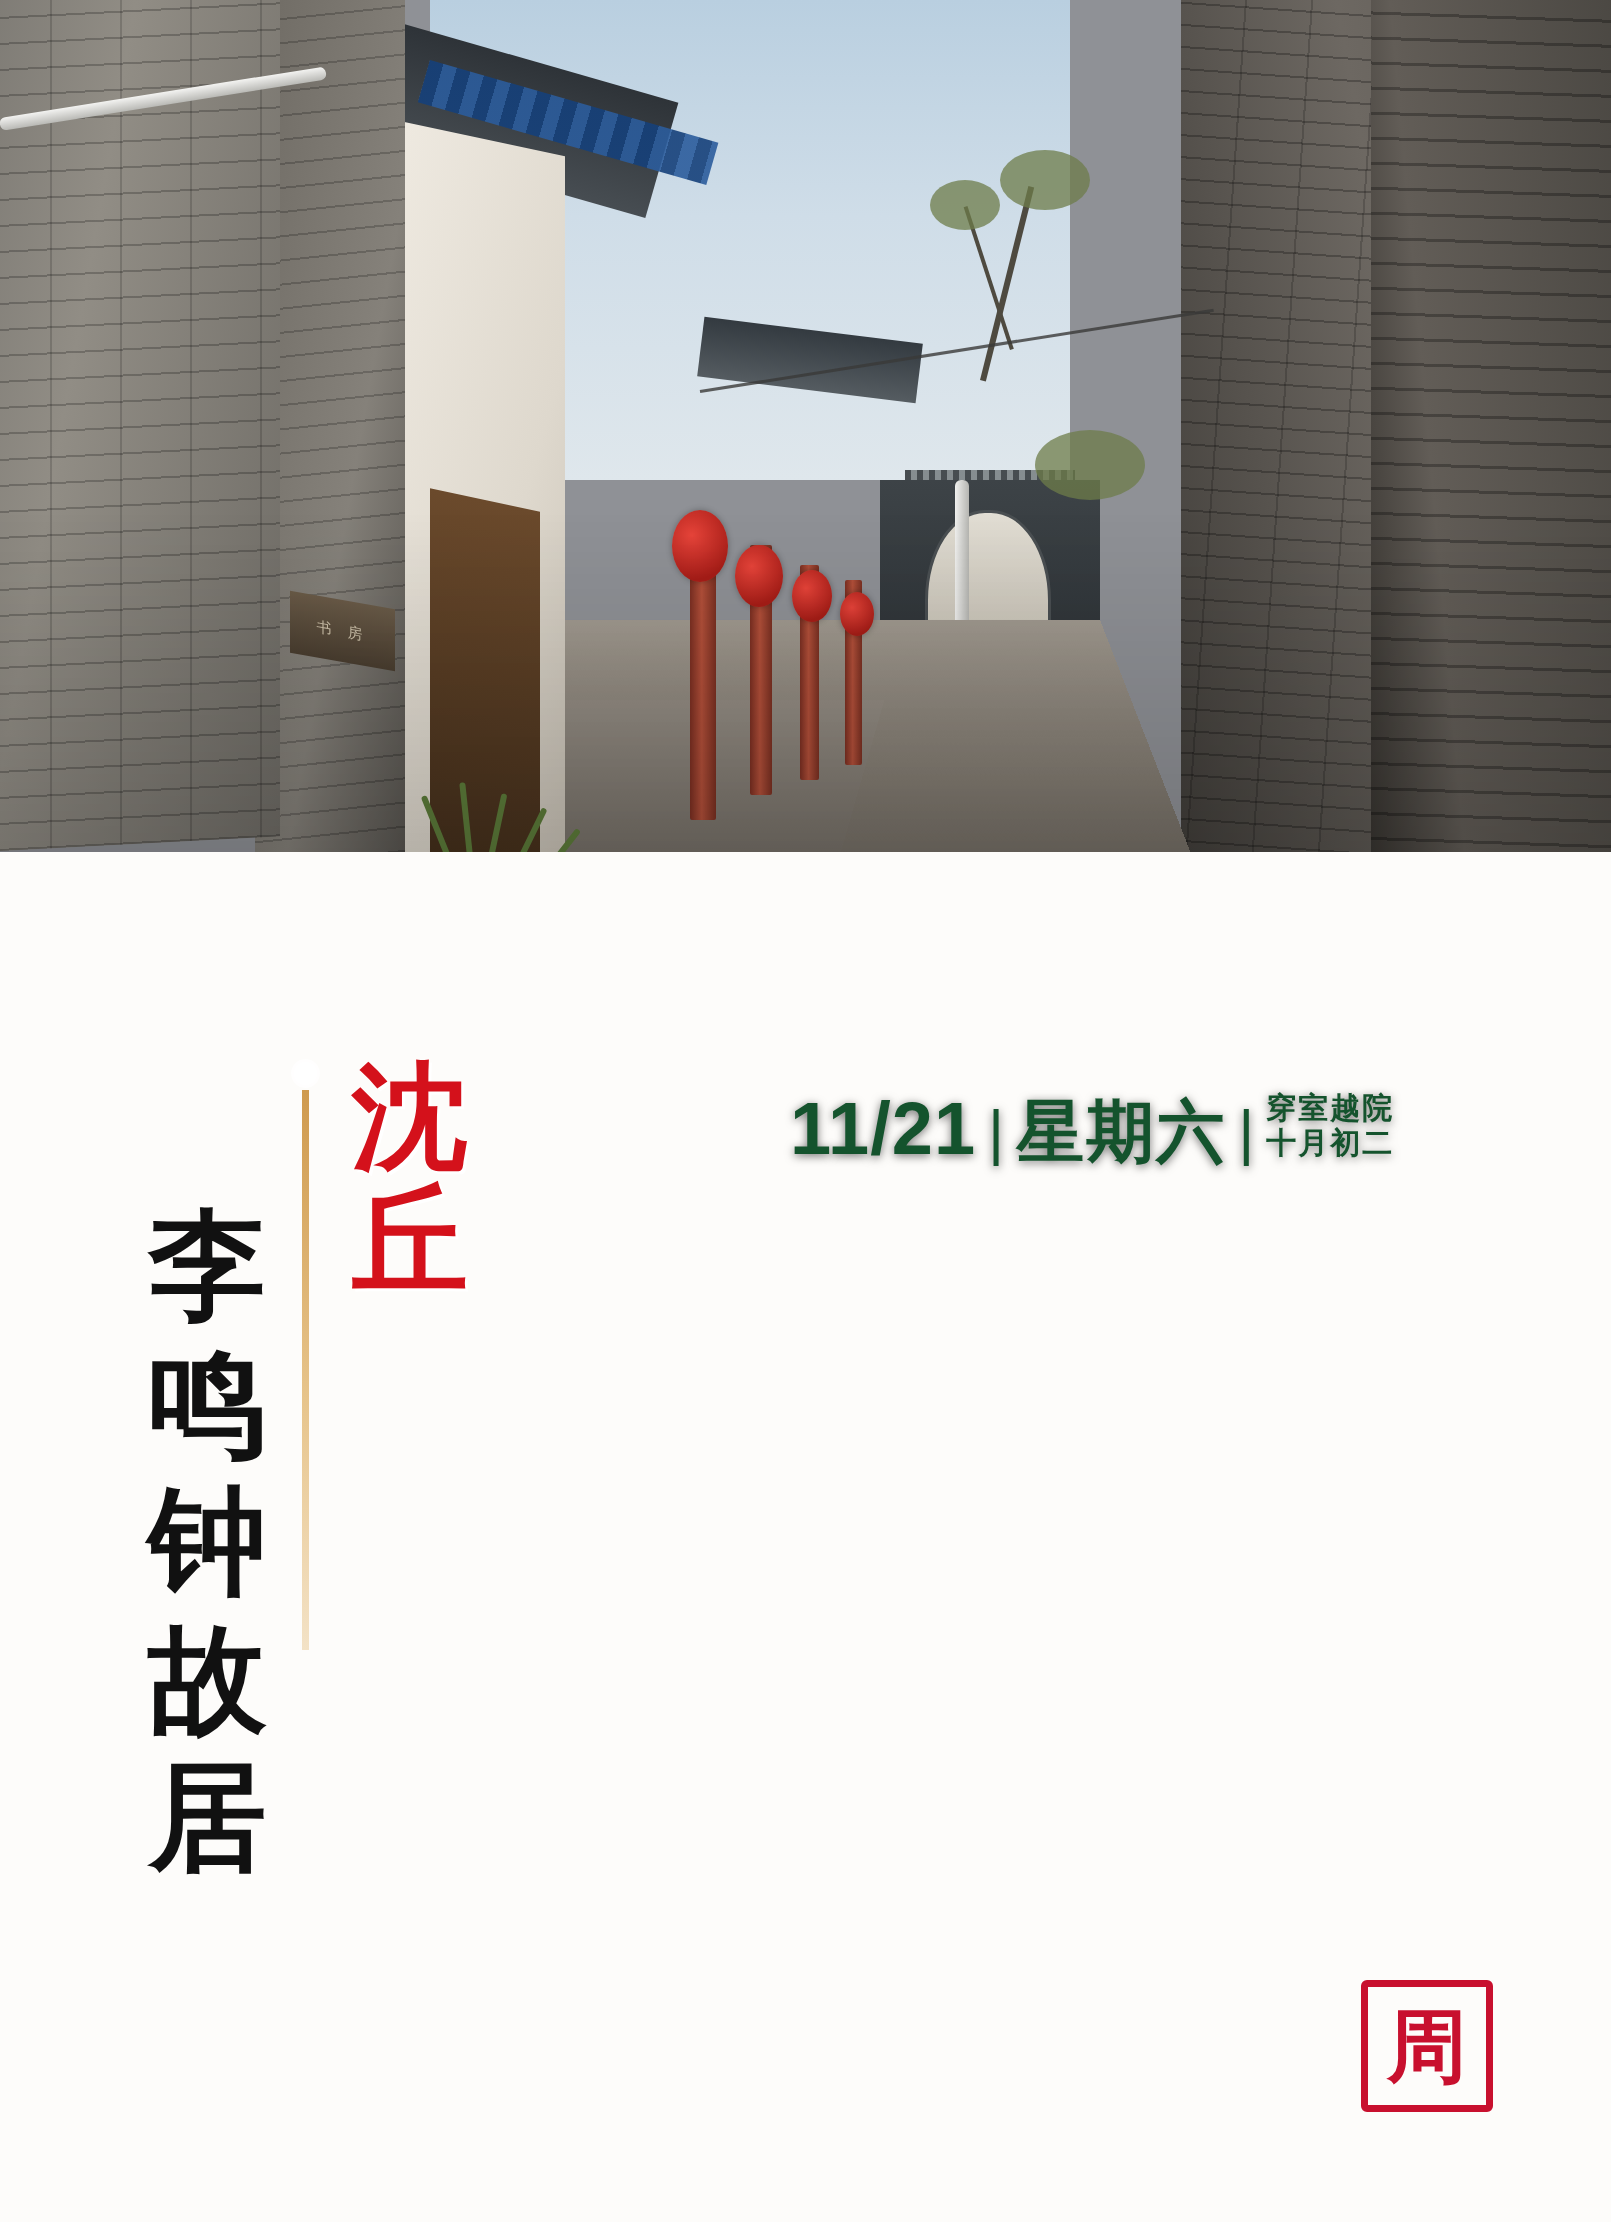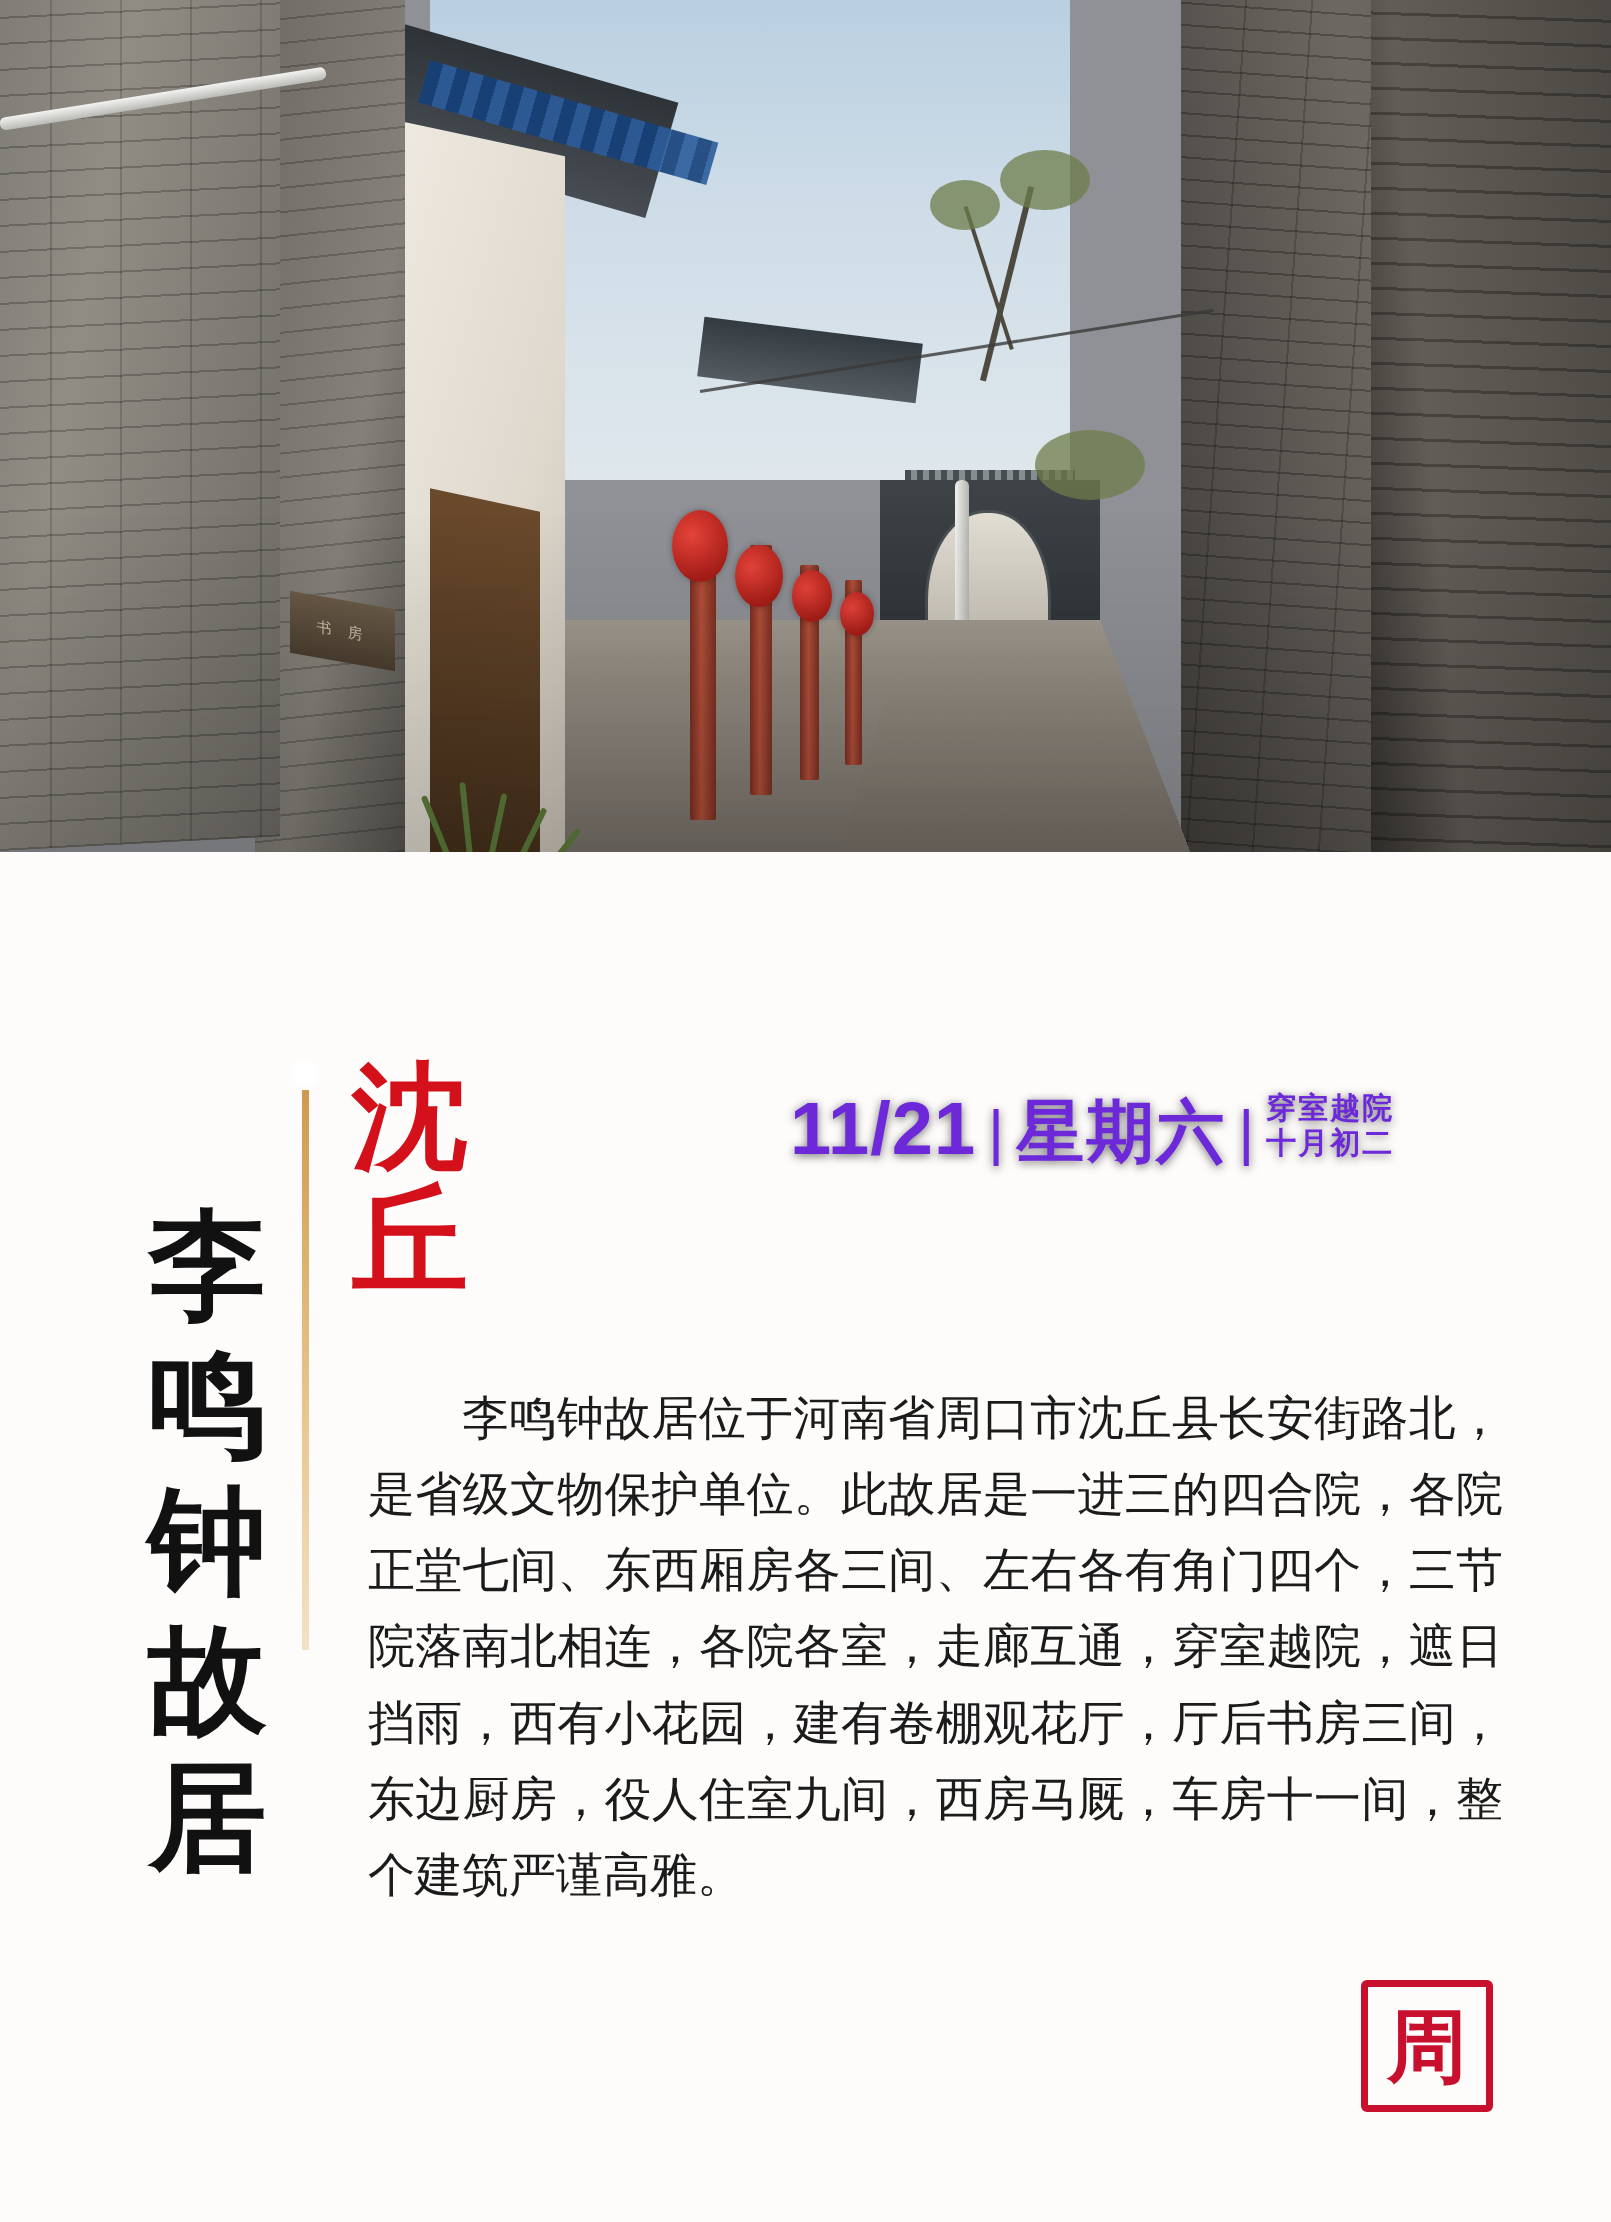--- a/index.html
+++ b/index.html
@@ -210,21 +210,21 @@
   }
 
   
   .date-row {
     position: absolute;
     left: 790px;
     top: 1090px;
     display: flex;
     align-items: flex-end;
     gap: 0px;
-    color: #6d28d9;
+    color: #14532d;
     text-shadow: 0 2px 10px rgba(0,0,0,.55);
   }
   .date-num {
     font-size: 74px;
     font-weight: 700;
     line-height: .95;
     letter-spacing: 1px;
   }
   .date-sep {
     font-size: 62px;
@@ -410,17 +410,16 @@
   </div>
 
   <div class="vertical-title">
     <span>李</span>
     <span>鸣</span>
     <span>钟</span>
     <span>故</span>
     <span>居</span>
   </div>
 
-  <div class="body-text">李鸣钟故居位于河南省周口市沈丘县长安街路北，是省级文物保护单位。此故居是一进三的四合院，各院正堂七间、东西厢房各三间、左右各有角门四个，三节院落南北相连，各院各室，走廊互通，穿室越院，遮日挡雨，西有小花园，建有卷棚观花厅，厅后书房三间，东边厨房，役人住室九间，西房马厩，车房十一间，整个建筑严谨高雅。</div>
 
   <div class="seal">周</div>
 
 </div>
 
 </body></html>

